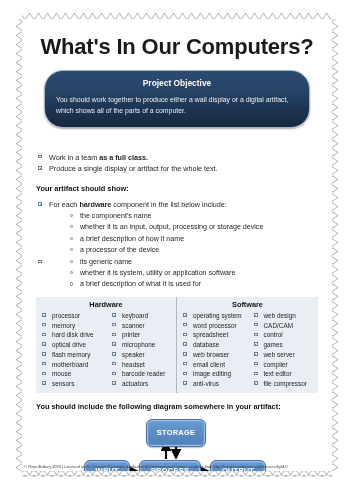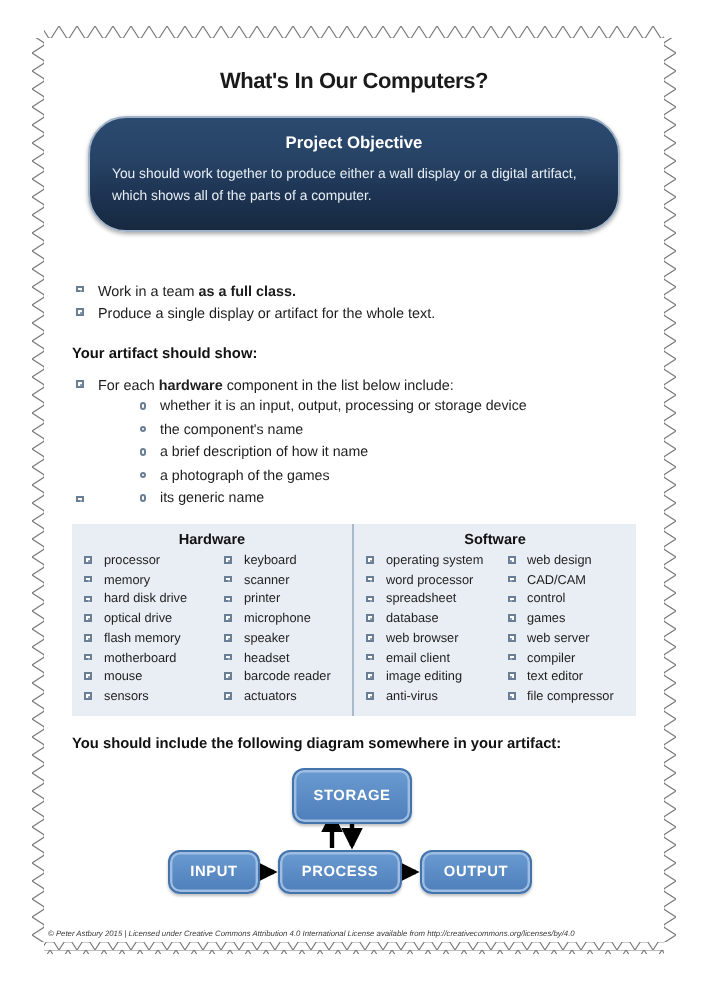--- a/index.html
+++ b/index.html
@@ -35,21 +35,21 @@
     right: 6px;
     bottom: 6px;
     background: #ffffff;
     box-sizing: border-box;
     overflow: hidden;
   }
 
   
   .page-title {
     text-align: center;
-    font-size: 11px;
+    font-size: 22px;
     font-weight: bold;
     color: #1a1a1a;
     letter-spacing: -0.2px;
     margin: 16px 0 0 0;
     line-height: 1.1;
   }
 
   
   .objective {
     position: relative;
@@ -256,45 +256,53 @@
 
       <ul class="lvl1 indent1">
         <li>
           <span class="sqbullet"></span>
           <span>For each <b>hardware</b> component in the list below include:</span>
         </li>
       </ul>
       <ul class="lvl2 indent2" style="margin-left:30px">
         <li>
           <span class="cbullet"></span>
+          <span>the component's name</span>
+        </li>
+        <li>
+          <span class="cbullet"></span>
           <span>whether it is an input, output, processing or storage device</span>
         </li>
         <li>
           <span class="cbullet"></span>
-          <span>the component's name</span>
-        </li>
-        <li>
-          <span class="cbullet"></span>
           <span>a brief description of how it name</span>
         </li>
         <li>
           <span class="cbullet"></span>
-          <span>a photograph of the games</span>
+          <span>a processor of the device</span>
         </li>
       </ul>
 
       <ul class="lvl1 indent1">
         <li>
           <span class="sqbullet"></span>
         </li>
       </ul>
       <ul class="lvl2 indent2" style="margin-left:30px">
         <li>
           <span class="cbullet"></span>
           <span>its generic name</span>
+        </li>
+        <li>
+          <span class="cbullet"></span>
+          <span>whether it is system, utility or application software</span>
+        </li>
+        <li>
+          <span class="cbullet"></span>
+          <span>a brief description of what it is used for</span>
         </li>
       </ul>
     </div>
 
     <div class="comp-table">
       <div class="comp-half left">
         <div class="comp-head">Hardware</div>
         <div class="comp-cols">
           <div class="comp-col">
             <ul>

